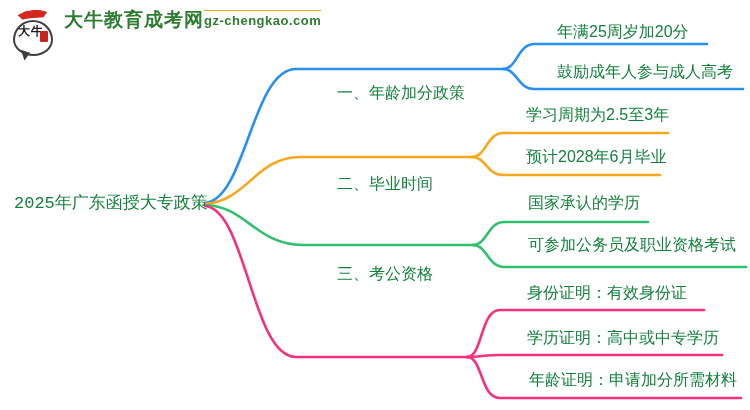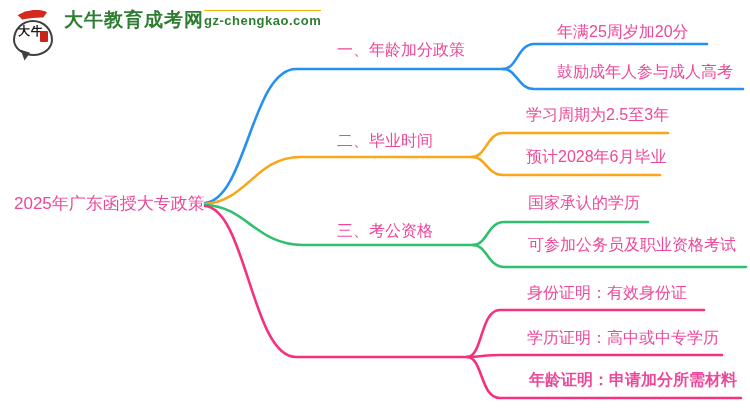--- a/index.html
+++ b/index.html
@@ -33,39 +33,39 @@
   }
   .seal{position:absolute;left:28px;top:23px;width:8px;height:11px;background:#c8231d;border-radius:1px;}
   .logo-text{display:flex;flex-direction:row;}
   .logo-title{font-size:19px;font-weight:bold;color:#2f7d32;letter-spacing:1px;line-height:23px;white-space:nowrap;}
   .logo-sub{
     font-size:13px;font-weight:bold;color:#2f7d32;letter-spacing:.5px;line-height:16px;
     border-top:1px solid #eab308;margin-top:2px;padding-top:2px;white-space:nowrap;
   }
 
   
-  .node{position:absolute;white-space:nowrap;color:#ec4899;}
-  .root-label{left:14px;top:193px;font-size:17px;line-height:22px;}
-  .branch-label{font-size:16px;line-height:22px;}
+  .node{position:absolute;white-space:nowrap;color:#15803d;}
+  .root-label{left:14px;top:193px;font-size:17px;line-height:22px;font-family:Liberation Mono, monospace;}
+  .branch-label{font-size:16px;line-height:22px;margin-top:43px;}
   .leaf-label{font-size:16px;line-height:21px;}
 
   .b1{left:337px;top:39px;}
   .b2{left:337px;top:130px;}
   .b3{left:337px;top:220px;}
   .b4{left:334px;top:328px;}
 
   .l11{left:557px;top:21px;}
   .l12{left:557px;top:61px;}
   .l21{left:526px;top:104px;}
   .l22{left:526px;top:146px;}
   .l31{left:528px;top:192px;}
   .l32{left:528px;top:234px;}
   .l41{left:527px;top:282px;}
   .l42{left:527px;top:327px;}
-  .l43{left:529px;top:369px;font-weight:bold;}
+  .l43{left:529px;top:369px;}
 </style>
 </head>
 <body>
 
 <div class="stage">
 
   <svg class="links" viewBox="0 0 750 410">
 
     <path d="M 205 203 C 246 200 252 69 296 69 H 503" stroke="#2590F2"></path>
     <path d="M 503 69 C 517 69 518 44 534 44 H 707" stroke="#2590F2"></path>

